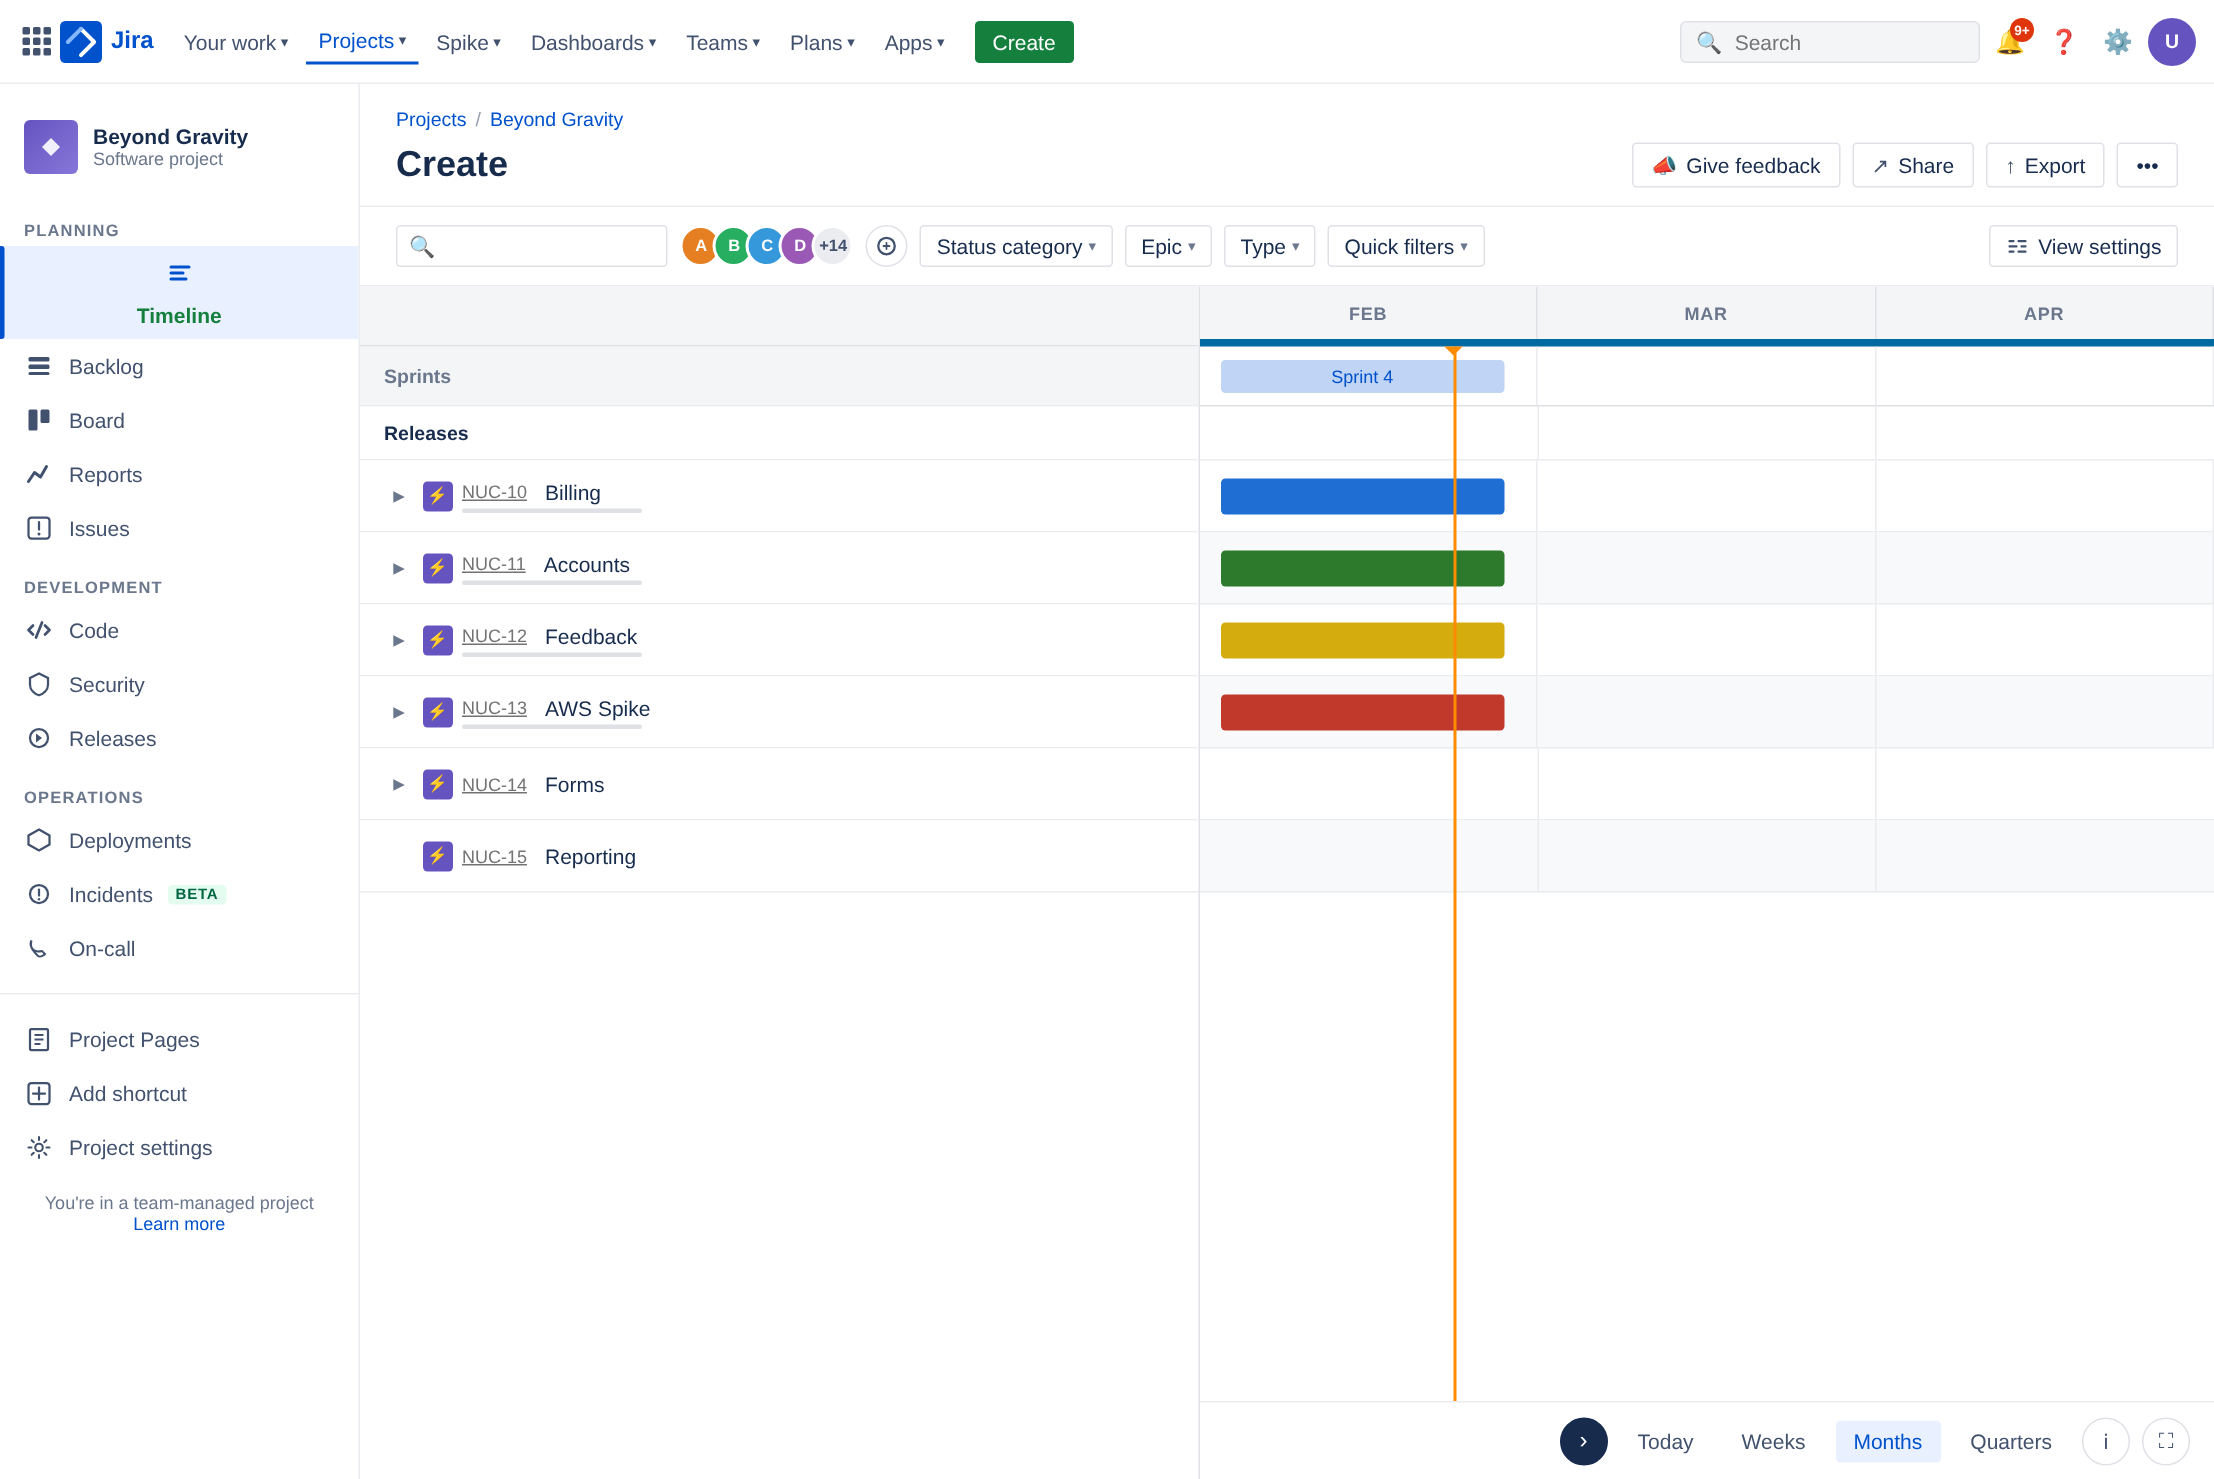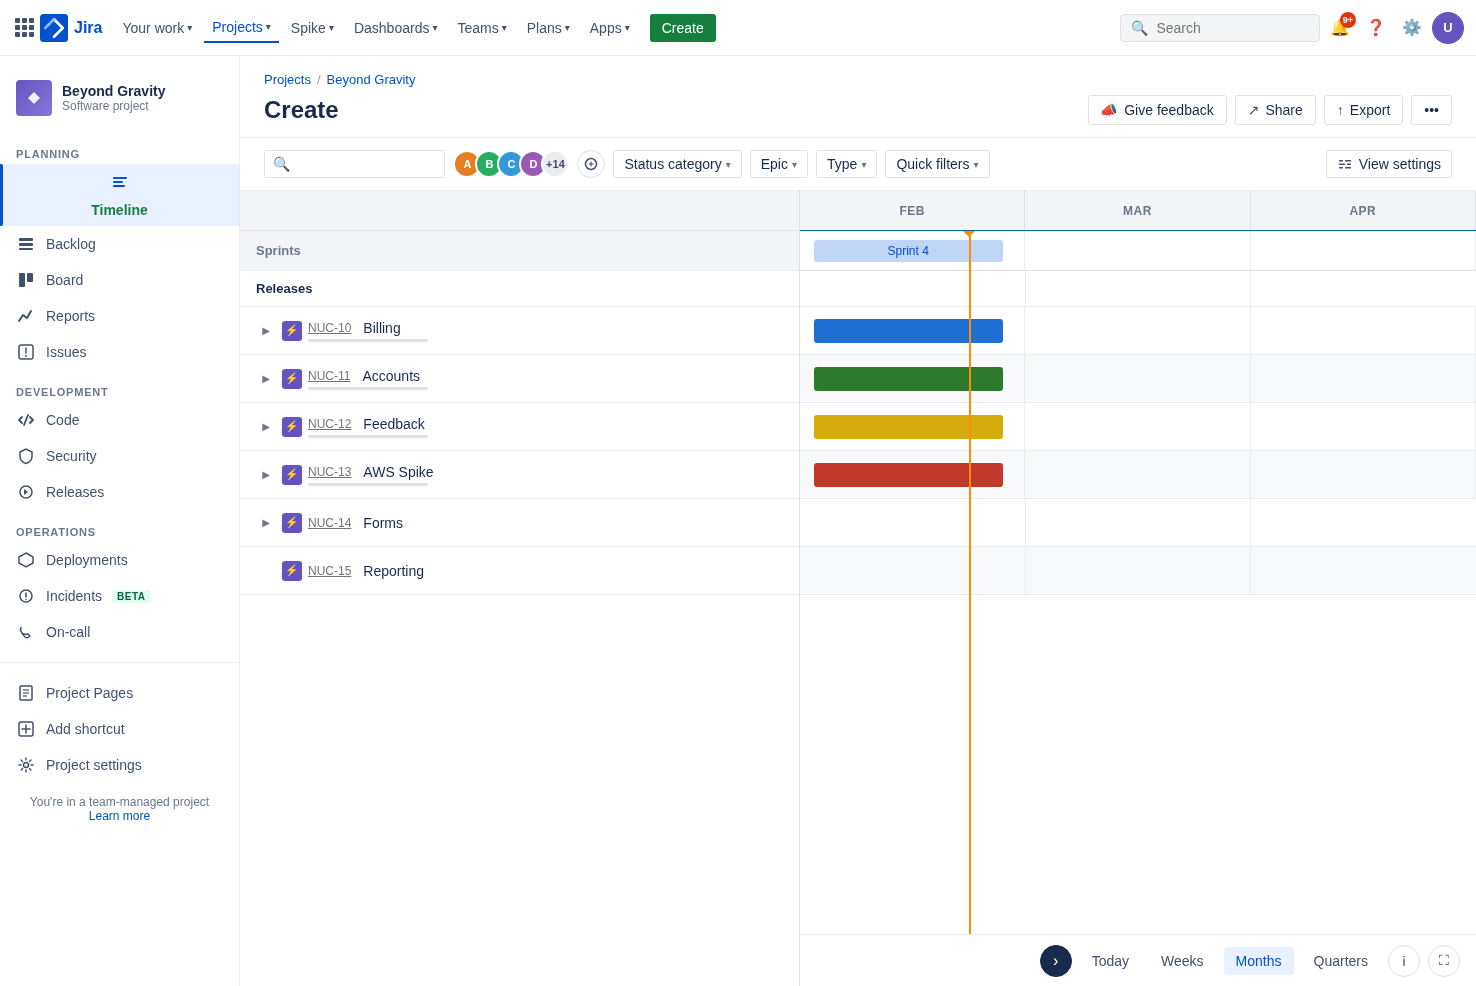--- a/index.html
+++ b/index.html
@@ -399,21 +399,21 @@
       overflow: hidden;
       display: flex;
       flex-direction: column;
       position: relative;
     }
 
     .gantt-header {
       display: flex;
       height: 40px;
       background: #f4f5f7;
-      border-bottom: 1px solid #0369a1;
+      border-bottom: 5px solid #0369a1;
     }
     .gantt-month {
       flex: 1;
       display: flex;
       align-items: center;
       justify-content: center;
       font-size: 12px;
       font-weight: 600;
       color: #6b778c;
       text-transform: uppercase;

